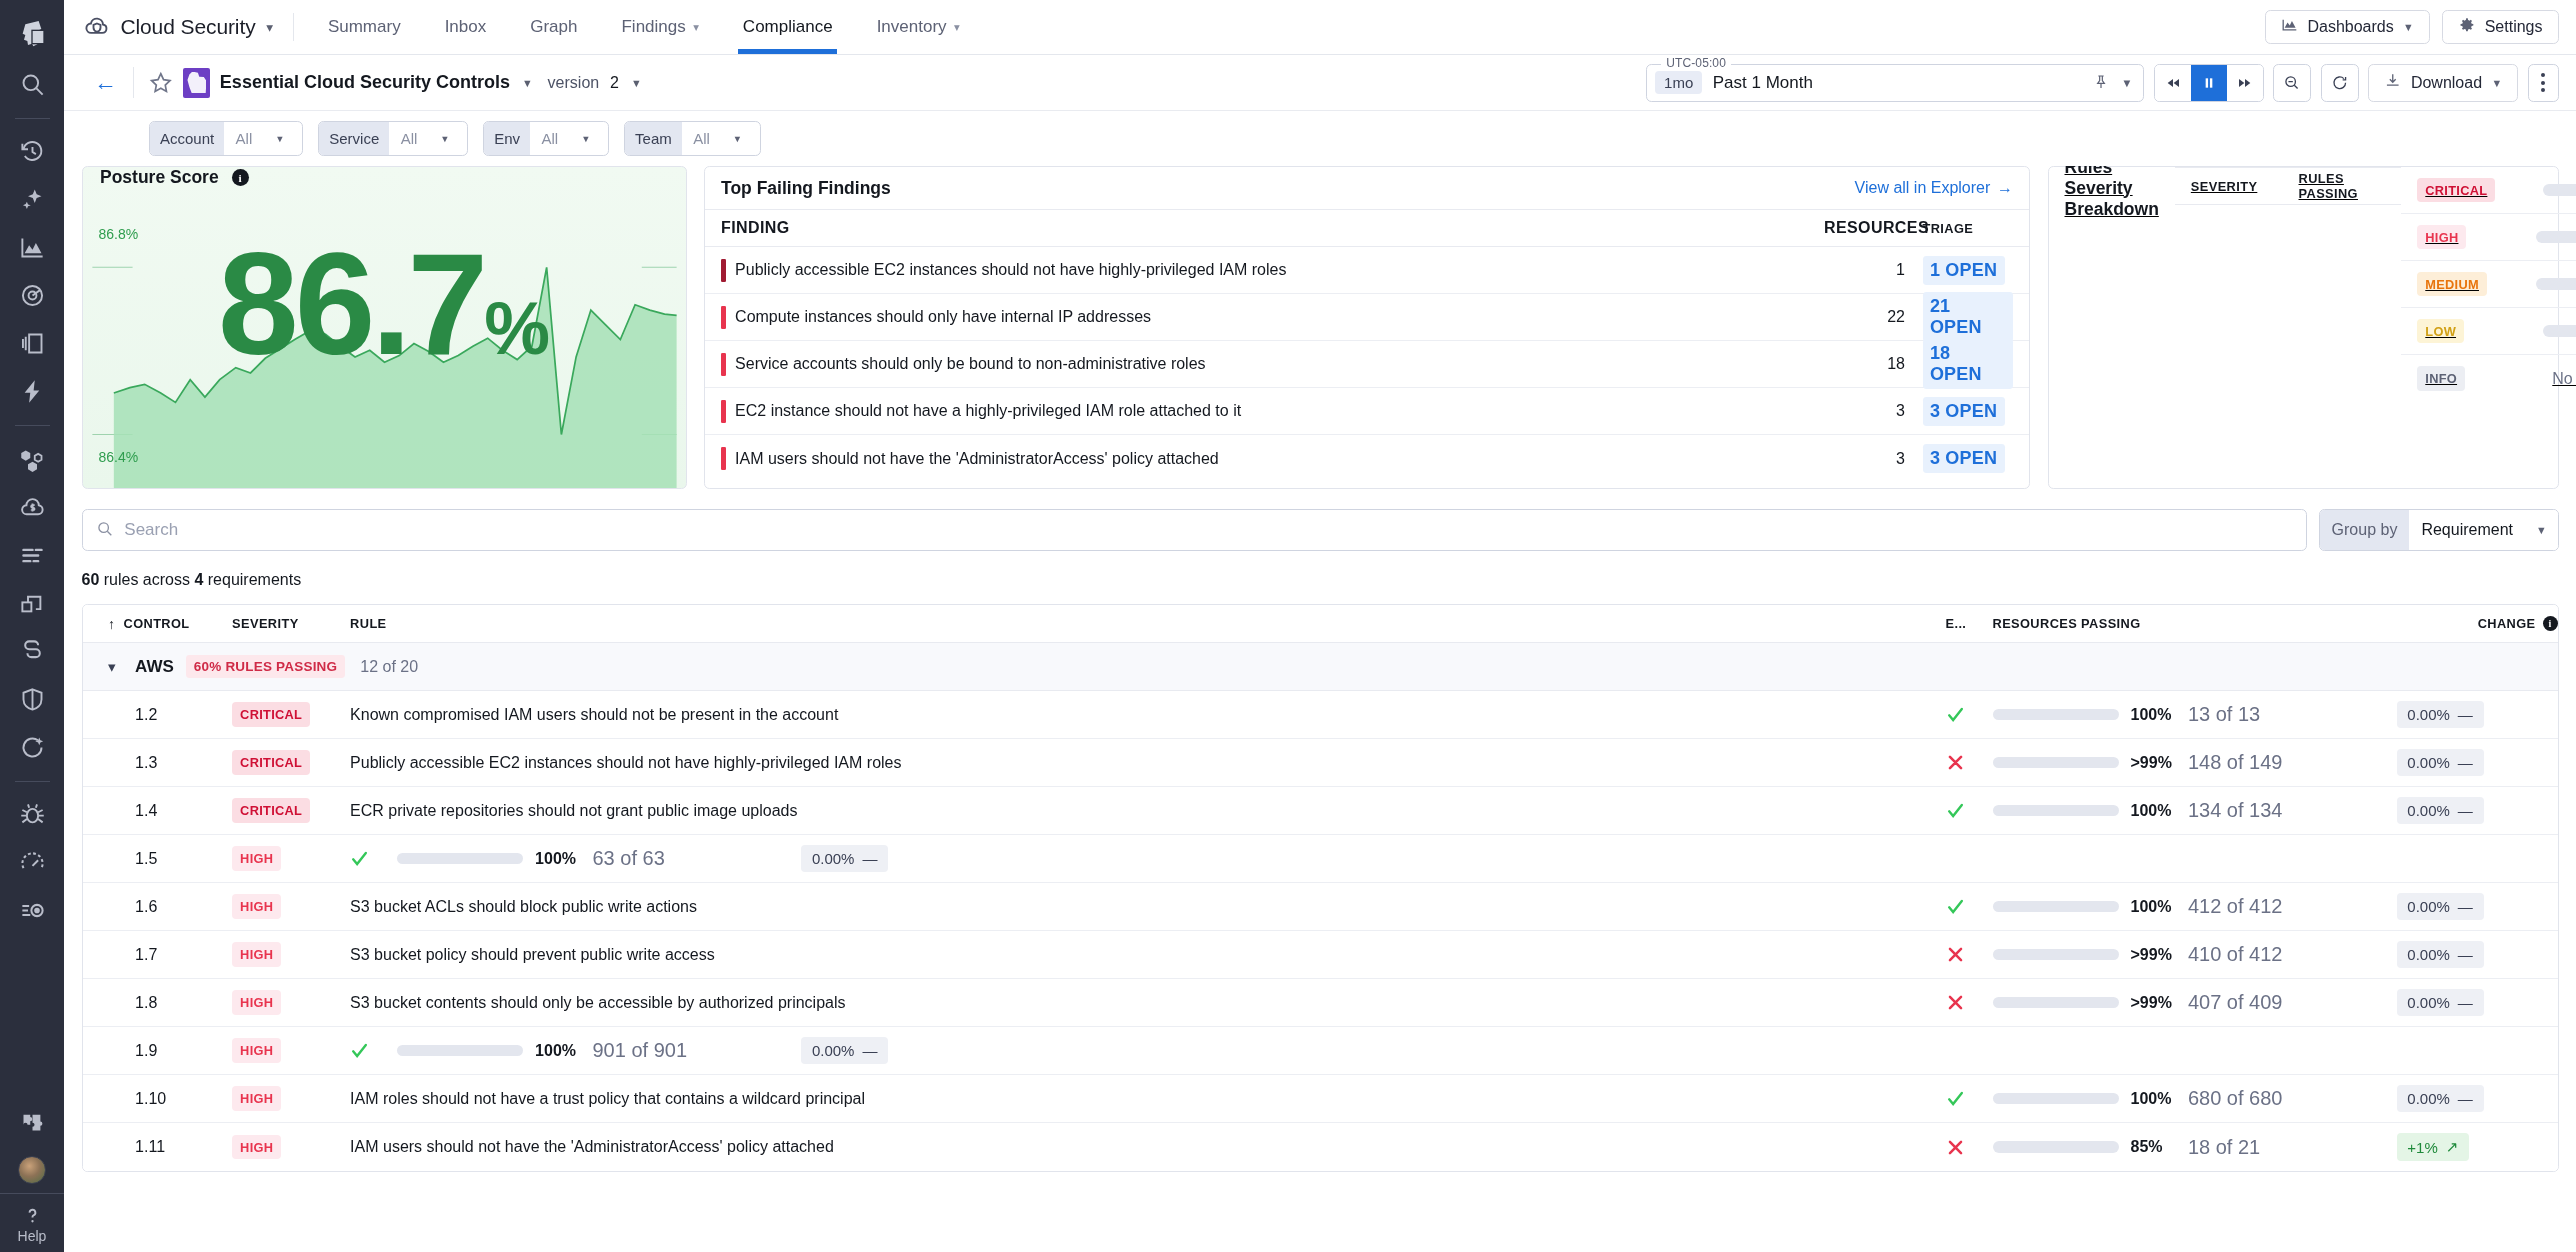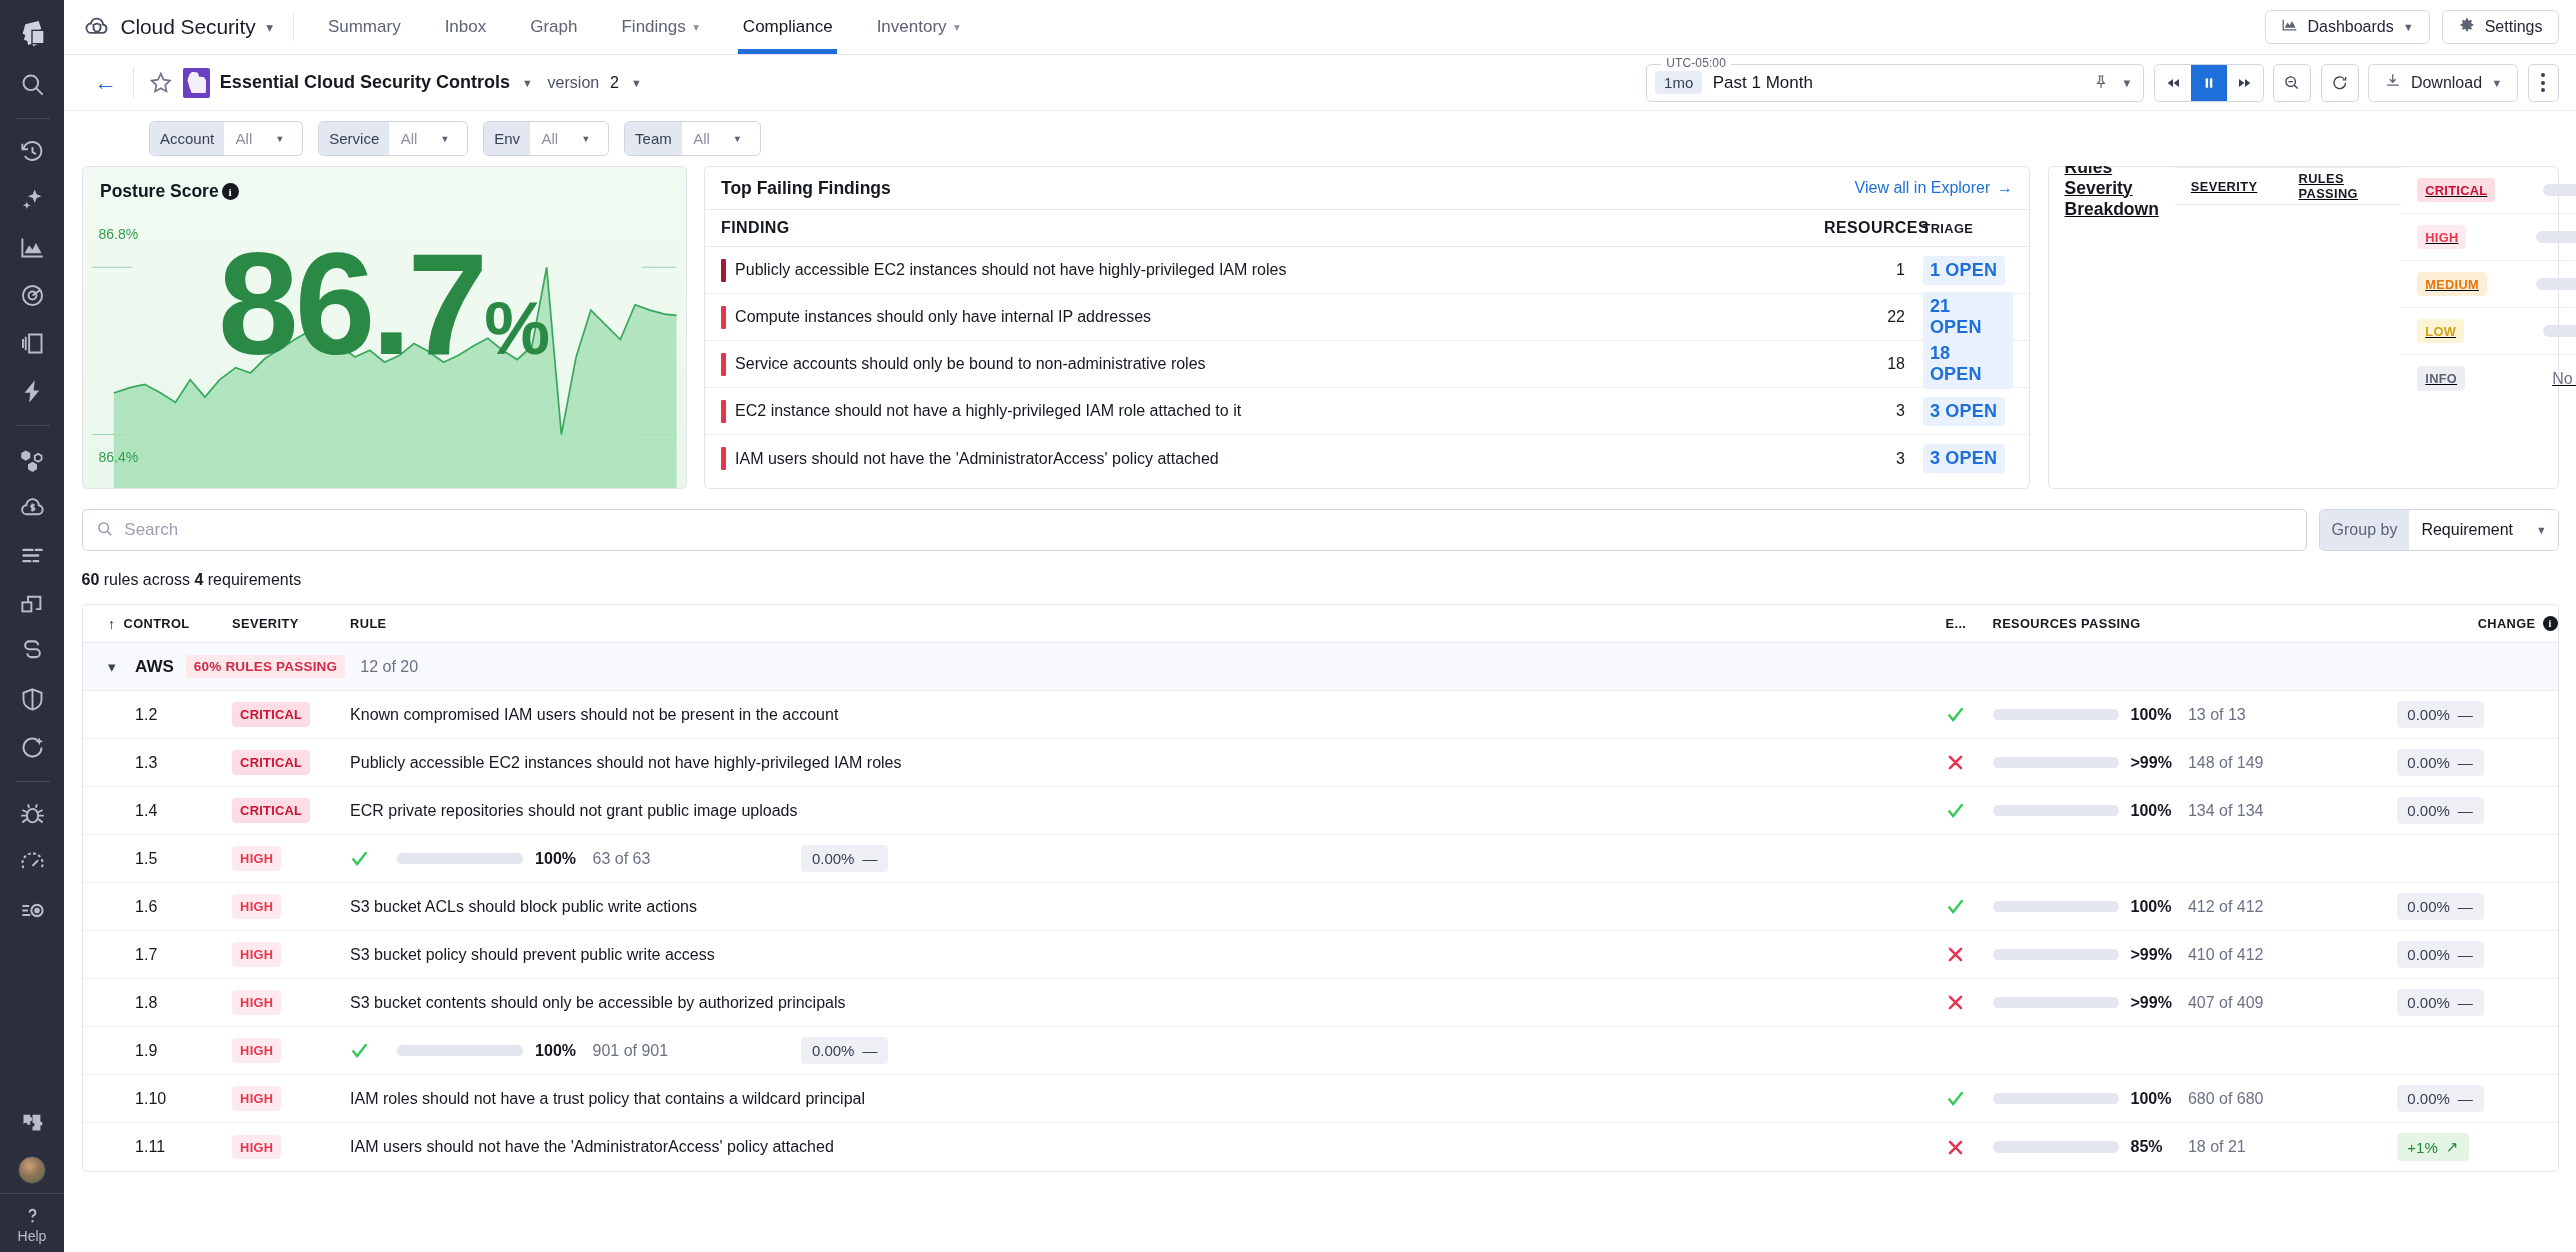--- a/index.html
+++ b/index.html
@@ -144,22 +144,22 @@
   .filter-val .tri { font-size: 9.4px; color: #5d6275; }
 
   
   .content { padding: 0 17.5px 0 17.5px; flex: 1 1 auto; overflow: hidden; }
   .cards { display: flex; gap: 17.5px; align-items: stretch; }
   .card { border: 0.7px solid #e1e4ec; border-radius: 5.4px; background: #fff; }
 
   
   .posture { width: 605px; flex: 0 0 605px; position: relative; overflow: hidden;
              background: linear-gradient(180deg,#f1faf2 0%, #eaf7ec 100%); }
-  .posture-title { position: absolute; left: 17.5px; top: 14px; z-index: 4;
-     font-size: 17.5px; font-weight: 700; color: #14181f; display: flex; align-items: center; gap: 3px; }
+  .posture-title { position: absolute; left: 17.5px; top: 0; z-index: 4;
+     font-size: 17.5px; font-weight: 700; color: #14181f; display: flex; align-items: center; gap: 13px; }
   .info-dot { width: 17px; height: 17px; border-radius: 50%; background: #14181f; color: #fff;
      font-size: 11.4px; font-weight: 700; display: flex; align-items: center; justify-content: center;
      font-family: "Liberation Serif", serif; }
   .posture-ymax { position: absolute; left: 16px; top: 59px; font-size: 14px; color: #2f9d4e; z-index: 3;}
   .posture-ymin { position: absolute; left: 16px; bottom: 23px; font-size: 14px; color: #2f9d4e; z-index: 3;}
   .posture-svg { position: absolute; inset: 0; width: 100%; height: 100%; z-index: 1;}
   .posture-big {
     position: absolute; z-index: 5; left: 0; right: 0; top: 65px; text-align: center;
     font-size: 145px; font-weight: 700; color: #2a8a45; letter-spacing: -4px; line-height: 1;
   }
@@ -234,21 +234,21 @@
   .group-frac { font-size: 16px; color: #6b7186; margin-left: 15px; }
 
   .trow { display: flex; align-items: center; height: 48px; padding: 0 0 0 25.6px; border-bottom: 0.7px solid #eceef3; background:#fff;}
   .ctl { width: 124px; font-size: 16px; color: #14181f; padding-left: 27px;}
   .rule-txt { font-size: 16px; color: #14181f; white-space: nowrap; overflow: hidden; text-overflow: ellipsis;}
   .c-e-cell { width: 47px; display: flex; align-items: center; }
   .c-e-cell svg { width: 19px; height: 19px; }
   .res-cell { width: 404px; display: flex; align-items: center; }
   .res-track { width: 126px; height: 11.4px; border-radius: 6px; background: #e3e6ee; overflow: hidden; }
   .res-pct { font-size: 16px; font-weight: 700; color: #14181f; margin-left: 12px; min-width: 52px; }
-  .res-frac { font-size: 16px; color: #6b7186; margin-left: 5.4px; }
+  .res-frac { font-size: 20px; color: #6b7186; margin-left: 5.4px; }
   .chg-cell { width: 161px; }
   .chg-pill { display: inline-flex; align-items: center; gap: 8px; background: #eef0f5; color: #3a4054;
     font-size: 15px; padding: 5.4px 10.8px; border-radius: 4px; }
   .chg-pill.up { background: #e4f5e6; color: #1f8a3b; }
 </style>
 </head>
 <body>
 
 <div class="app">
 

